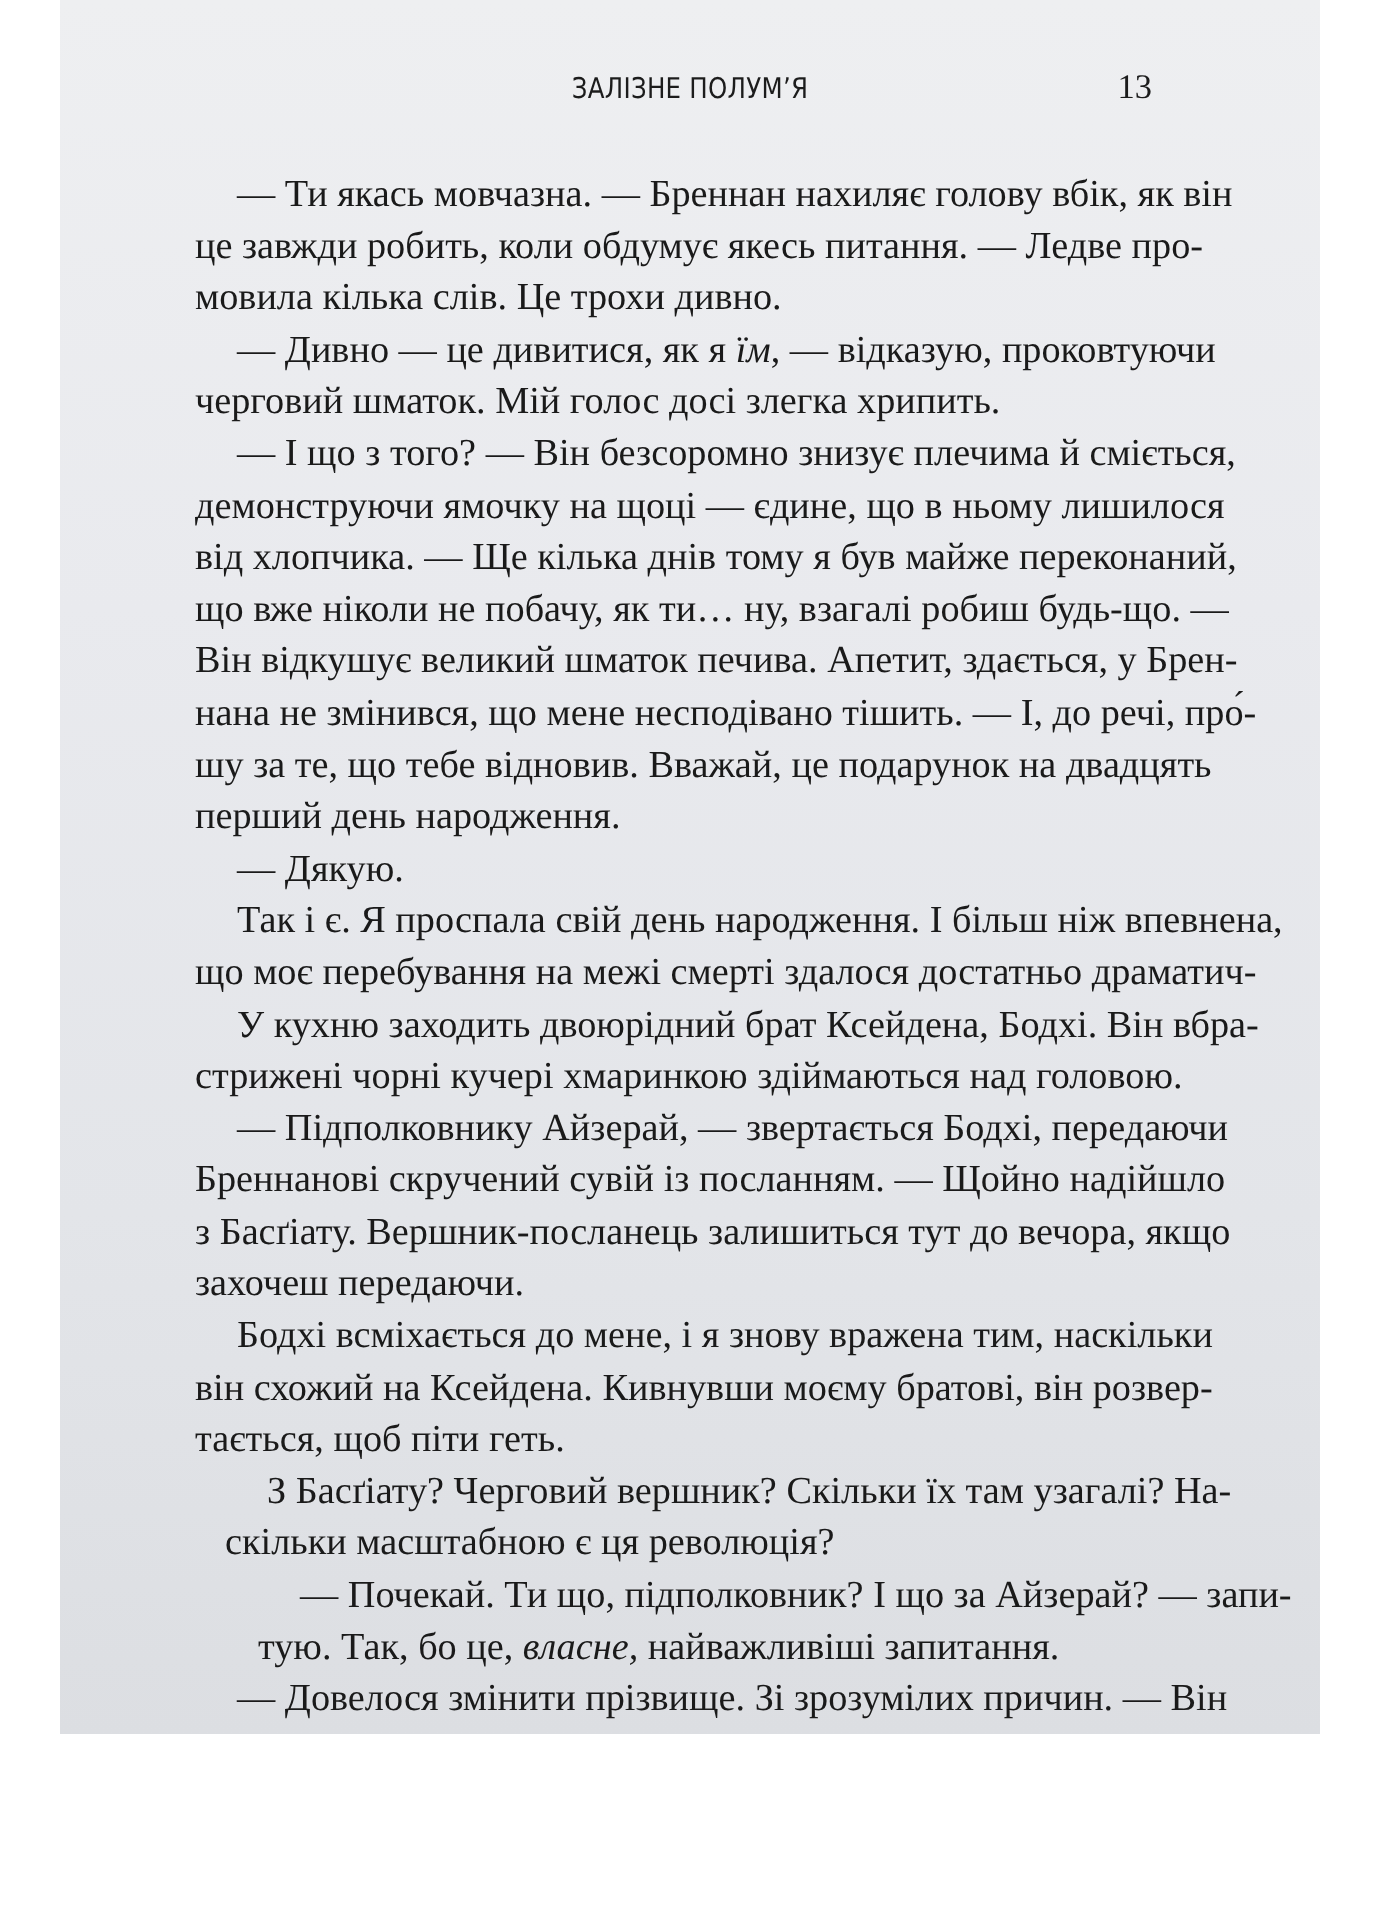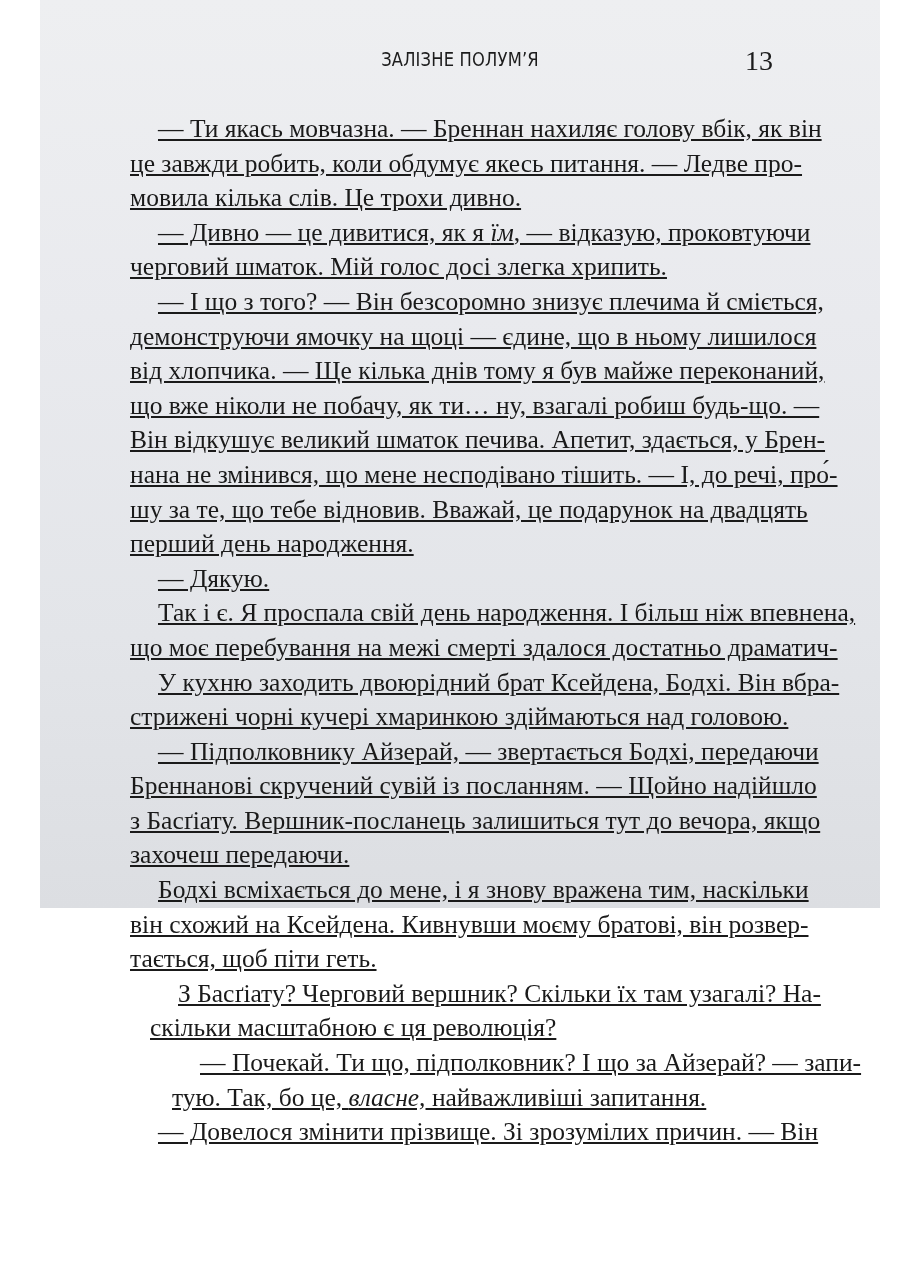--- a/index.html
+++ b/index.html
@@ -8,21 +8,21 @@
       background: #ffffff;
       width: 920px;
       height: 1280px;
       overflow: hidden;
     }
     .page {
       position: absolute;
       left: 40px;
       top: 0;
       width: 840px;
-      height: 908px;
+      height: 1156px;
       background: linear-gradient(180deg, #eeeff1 0%, #e9eaee 35%, #e3e5e9 70%, #dcdee2 100%);
     }
     .running-head {
       position: absolute;
       top: 44px;
       left: 0;
       width: 840px;
       height: 36px;
     }
     .book-title {
@@ -36,39 +36,38 @@
       letter-spacing: 0.2px;
       color: #1c1c1c;
       transform: scaleX(0.86);
       transform-origin: 420px 0;
     }
     .page-number {
       position: absolute;
       left: 705px;
       top: 1px;
       font-family: "Liberation Serif", serif;
-      font-size: 28px;
+      font-size: 23px;
       color: #1c1c1c;
     }
     .body-text {
       position: absolute;
       left: 90px;
       top: 112px;
       width: 658px;
       font-family: "Liberation Serif", serif;
       font-size: 25.5px;
       line-height: 34.6px;
       color: #1a1a1a;
     }
     .para {
       margin: 0;
       text-align: justify;
       text-indent: 28px;
       hyphens: manual;
-      text-decoration: underline;
     }
     .para .line {
       display: block;
       text-align: justify;
       text-align-last: justify;
       white-space: nowrap;
     }
     .para .line.last {
       text-align-last: left;
     }

